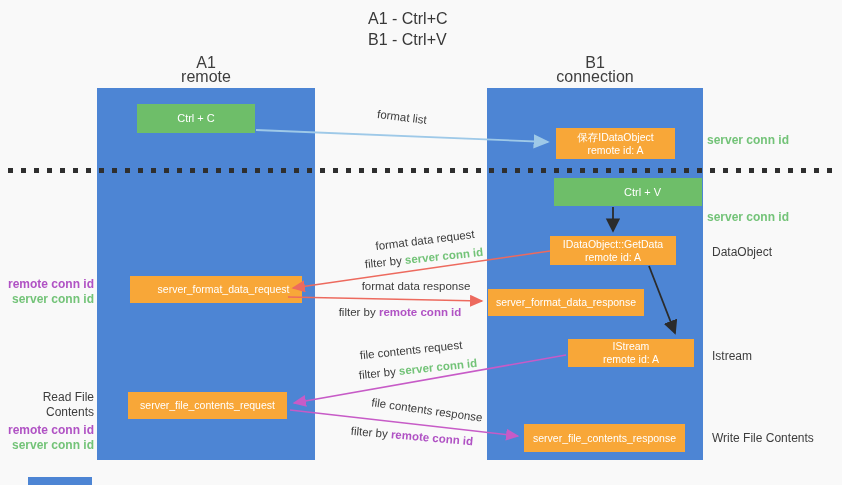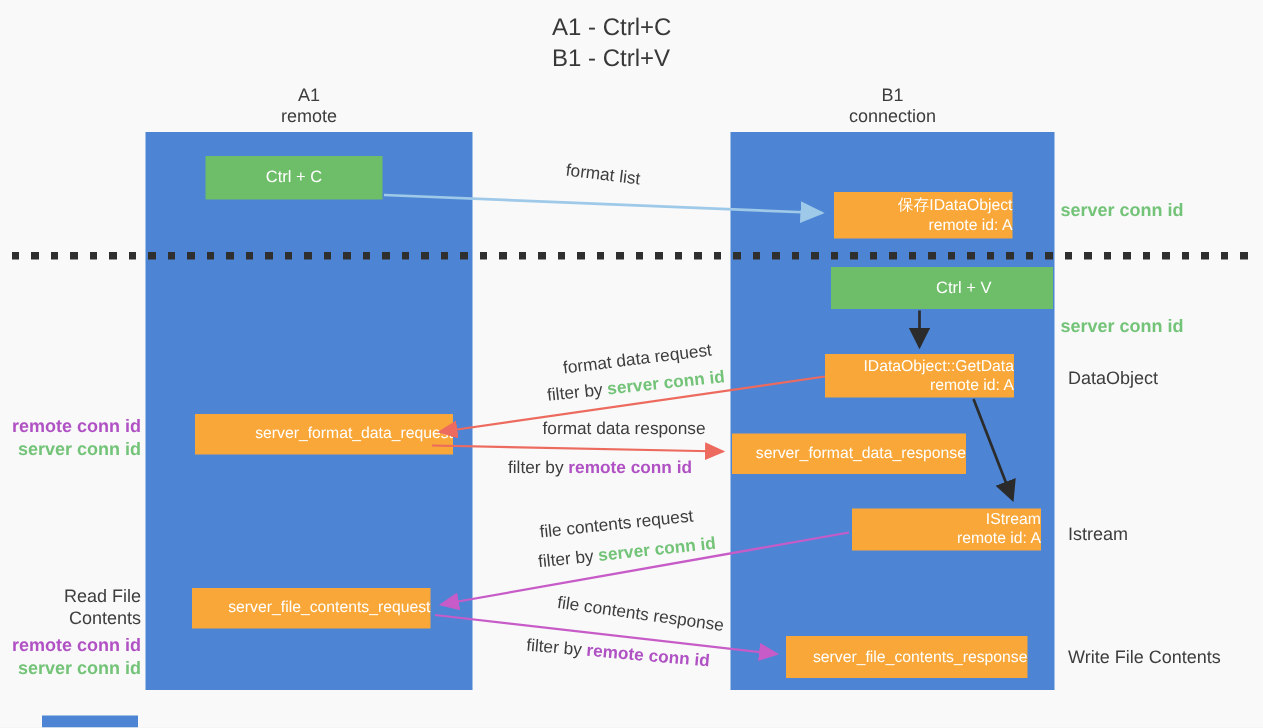--- a/index.html
+++ b/index.html
@@ -6,31 +6,31 @@
     --column-blue:#4d85d4; --node-green:#6ebe69; --node-orange:#f8a738;
     --label-green:#73c378; --label-purple:#b052c4;
     --arrow-blue:#9ec9e8; --arrow-red:#ed6a5e; --arrow-magenta:#c75bc7; --arrow-black:#2b2b2b;
     --text-dark:#3d3d3d; --background:#f9f9f9;
   }
   html,body{margin:0;padding:0;}
   body{background:#e8e8e8;font-family:"Liberation Sans",sans-serif;}
   .canvas{position:relative;width:842px;height:485px;background:var(--background);overflow:hidden;}
 
   .title{position:absolute;left:368px;top:8px;font-size:16px;line-height:21px;color:#383838;}
-  .col-header{position:absolute;top:56px;text-align:center;font-size:12px;line-height:14px;color:var(--text-dark);}
+  .col-header{position:absolute;top:56px;text-align:center;font-size:16px;line-height:14px;color:var(--text-dark);}
   .lane{position:absolute;top:88px;height:372px;background:var(--column-blue);z-index:1;}
 
   .divider{position:absolute;left:8px;top:168px;width:826px;height:5px;z-index:3;
     background:repeating-linear-gradient(90deg,#2f2f2f 0 5px,transparent 5px 13px);}
 
   .node{position:absolute;z-index:2;display:flex;flex-direction:column;align-items:center;justify-content:center;
     color:#fff;text-align:center;font-size:11px;line-height:13px;}
   .node.green{background:var(--node-green);}
   .node.orange{background:var(--node-orange);}
-  .node.small{font-size:10.5px;align-items:flex-end;}
+  .node.small{font-size:10.5px;}
 
   .side-label{position:absolute;font-size:12px;color:var(--text-dark);white-space:nowrap;z-index:5;}
   .side-label.bold-green{color:var(--label-green);font-weight:bold;}
   .left-block{position:absolute;left:0;width:94px;text-align:right;font-size:12px;line-height:15px;z-index:5;}
   .left-block .purple{color:var(--label-purple);font-weight:bold;}
   .left-block .green{color:var(--label-green);font-weight:bold;}
   .left-block .dark{color:var(--text-dark);font-weight:normal;}
 
   .arrow-label{position:absolute;font-size:11.5px;color:var(--text-dark);white-space:nowrap;z-index:5;
     transform-origin:center;}

